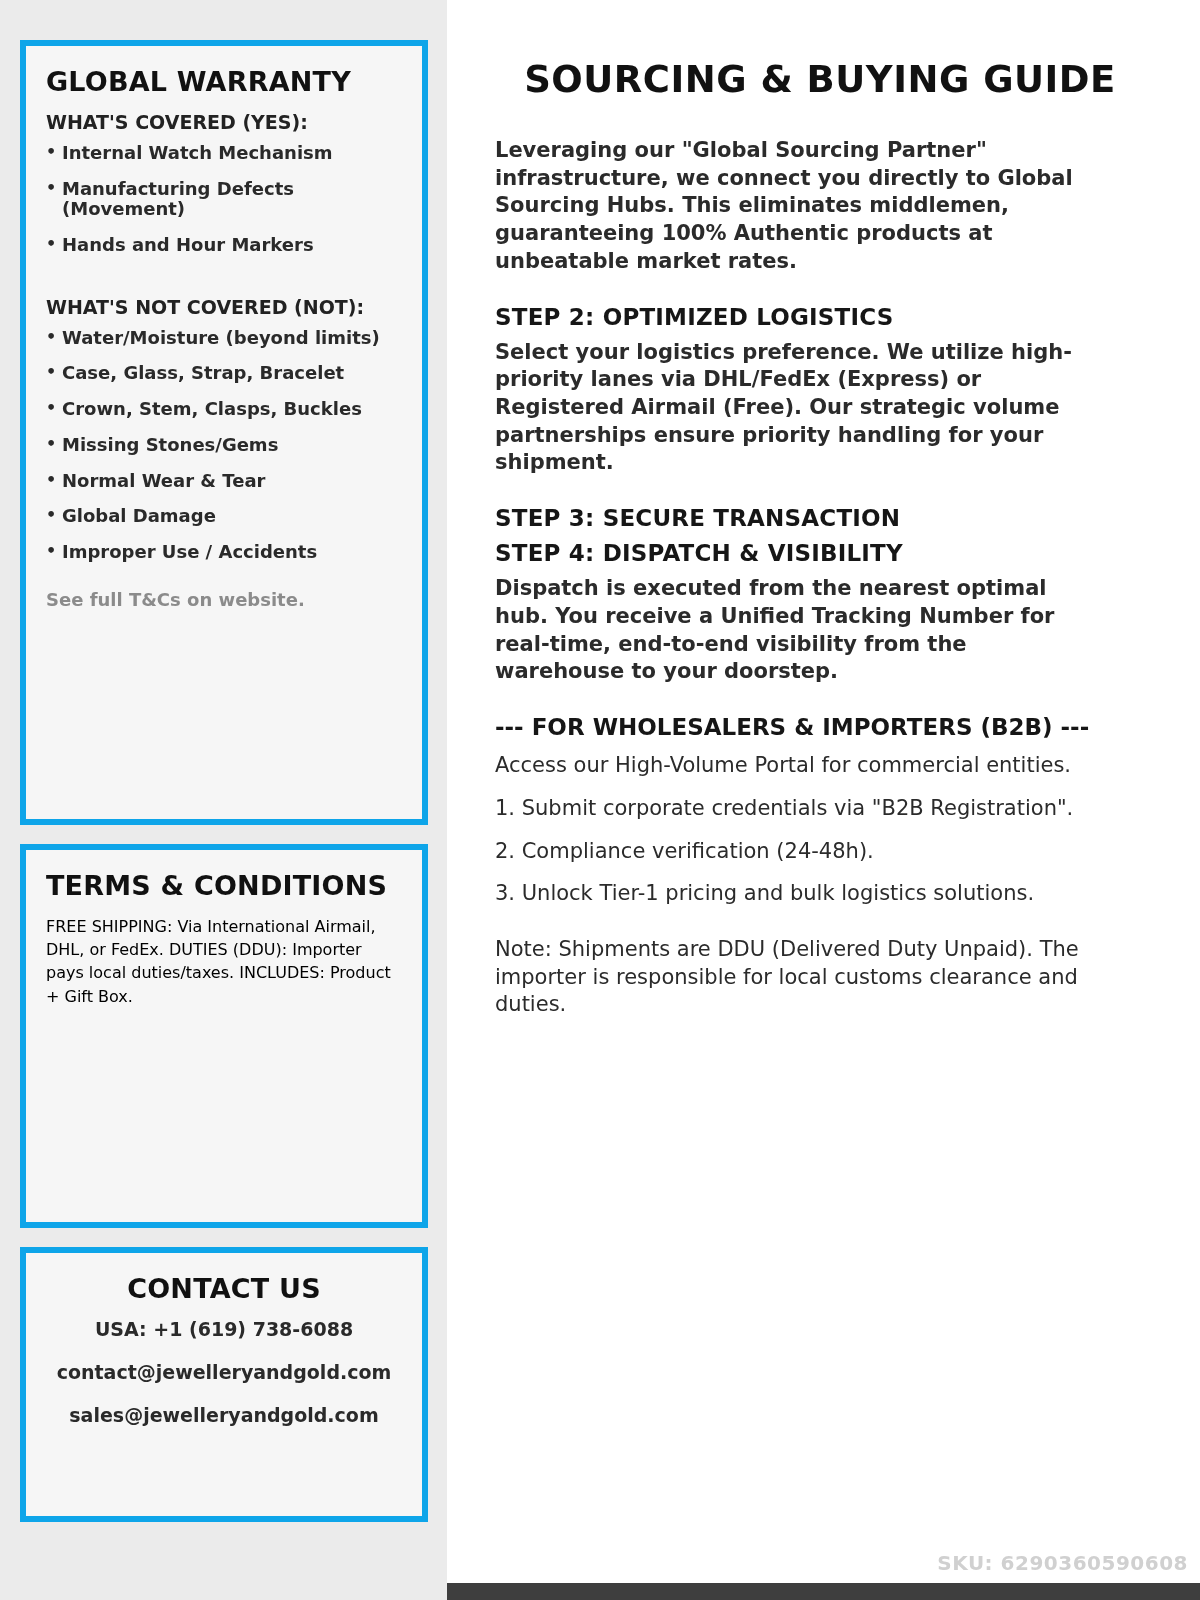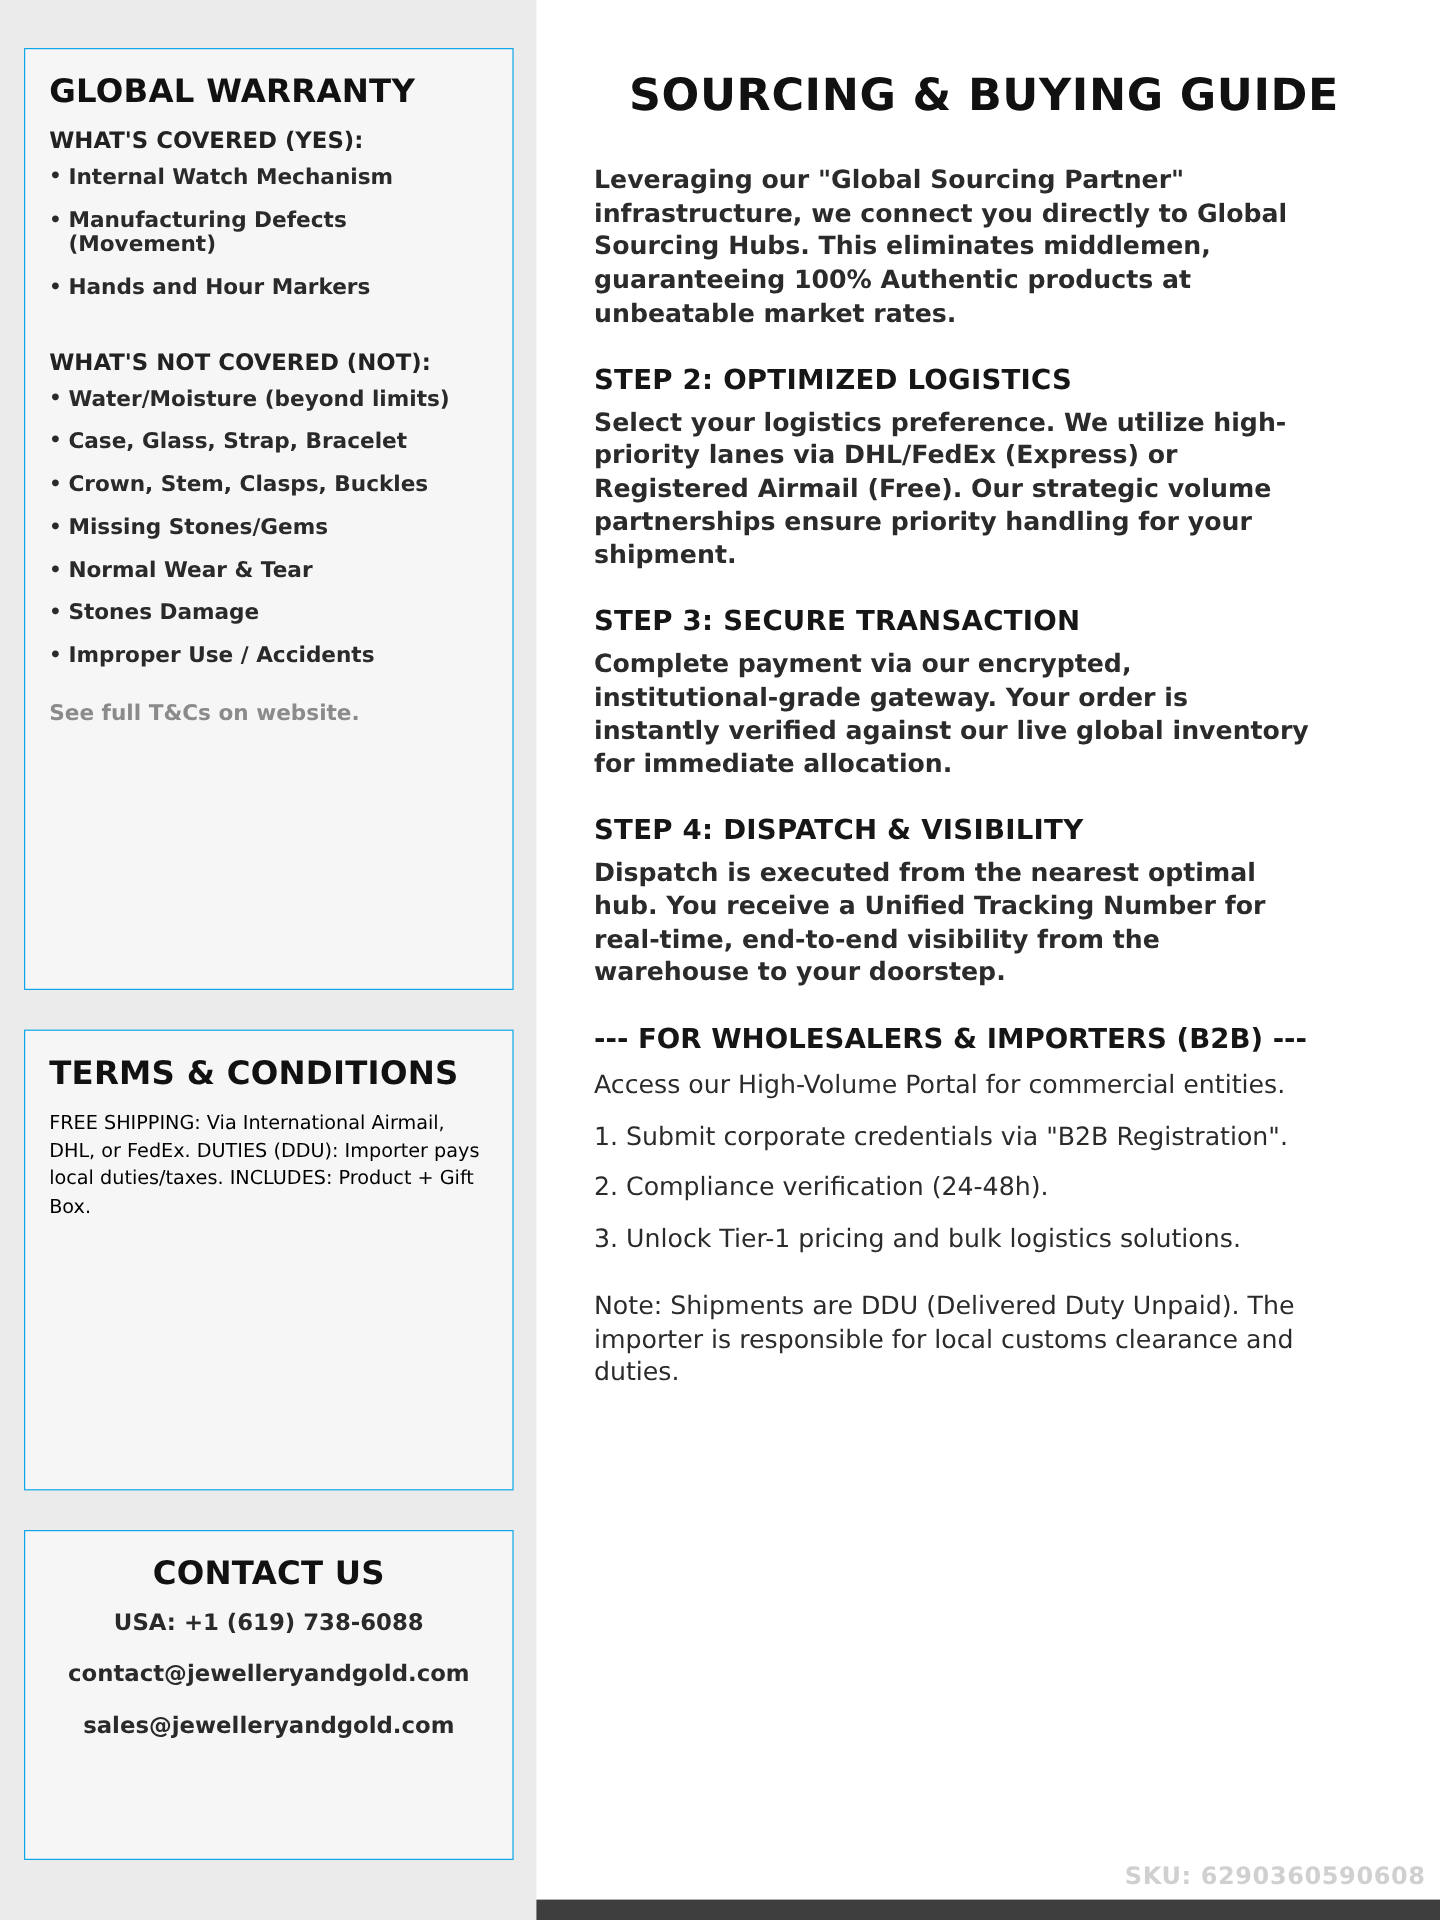--- a/index.html
+++ b/index.html
@@ -13,24 +13,24 @@
 
   
   .sidebar{
     width:447px;min-width:447px;height:1600px;
     background:#ebebeb;
     box-sizing:border-box;
     padding:40px 19px 0 20px;
   }
   .side-box{
     background:#f6f6f6;
-    border:1px solid #0ea5e9;
+    border:6px solid #0ea5e9;
     box-sizing:border-box;
     padding:20px 20px;
-    margin-bottom:33px;
+    margin-bottom:19px;
     overflow:hidden;
   }
   .box-warranty{height:785px;}
   .box-terms{height:384px;}
   .box-contact{height:275px;text-align:center;}
 
   .side-title{
     font-size:27px;font-weight:800;color:#111;
     margin:0 0 14px 0;letter-spacing:0.2px;
   }
@@ -119,21 +119,21 @@
         <li>Hands and Hour Markers</li>
       </ul>
 
       <div class="side-subhead" style="margin-top:40px;">WHAT'S NOT COVERED (NOT):</div>
       <ul class="side-list">
         <li>Water/Moisture (beyond limits)</li>
         <li>Case, Glass, Strap, Bracelet</li>
         <li>Crown, Stem, Clasps, Buckles</li>
         <li>Missing Stones/Gems</li>
         <li>Normal Wear &amp; Tear</li>
-        <li>Stones Damage</li>
+        <li>Global Damage</li>
         <li>Improper Use / Accidents</li>
       </ul>
 
       <div class="side-footnote">See full T&amp;Cs on website.</div>
     </section>
 
     <section class="side-box box-terms">
       <h2 class="side-title">TERMS &amp; CONDITIONS</h2>
       <p class="side-body">FREE SHIPPING: Via International Airmail, DHL, or FedEx.  DUTIES (DDU): Importer pays local duties/taxes.  INCLUDES: Product + Gift Box.</p>
     </section>
@@ -155,21 +155,20 @@
       <p class="step-body">Leveraging our "Global Sourcing Partner" infrastructure, we connect you directly to Global Sourcing Hubs. This eliminates middlemen, guaranteeing 100% Authentic products at unbeatable market rates.</p>
     </section>
 
     <section>
       <h3 class="step-heading">STEP 2: OPTIMIZED LOGISTICS</h3>
       <p class="step-body">Select your logistics preference. We utilize high-priority lanes via DHL/FedEx (Express) or Registered Airmail (Free). Our strategic volume partnerships ensure priority handling for your shipment.</p>
     </section>
 
     <section>
       <h3 class="step-heading">STEP 3: SECURE TRANSACTION</h3>
-      <p class="step-body">Complete payment via our encrypted, institutional-grade gateway. Your order is instantly verified against our live global inventory for immediate allocation.</p>
     </section>
 
     <section>
       <h3 class="step-heading">STEP 4: DISPATCH &amp; VISIBILITY</h3>
       <p class="step-body">Dispatch is executed from the nearest optimal hub. You receive a Unified Tracking Number for real-time, end-to-end visibility from the warehouse to your doorstep.</p>
     </section>
 
     <section>
       <h3 class="b2b-heading">--- FOR WHOLESALERS &amp; IMPORTERS (B2B) ---</h3>
       <p class="b2b-para">Access our High-Volume Portal for commercial entities.</p>

